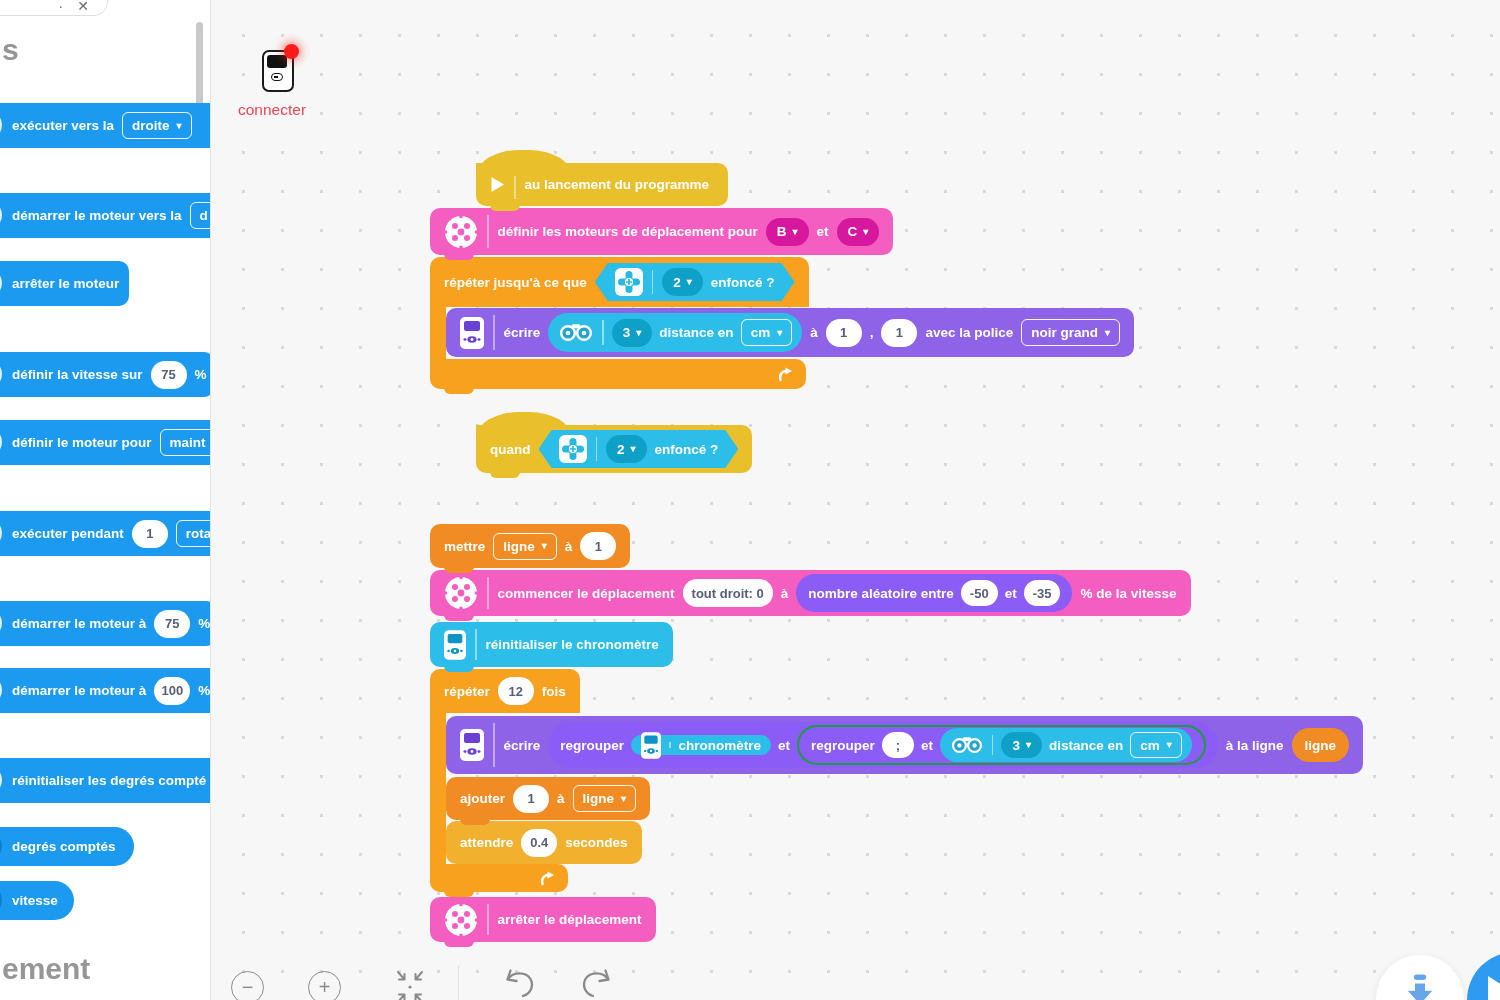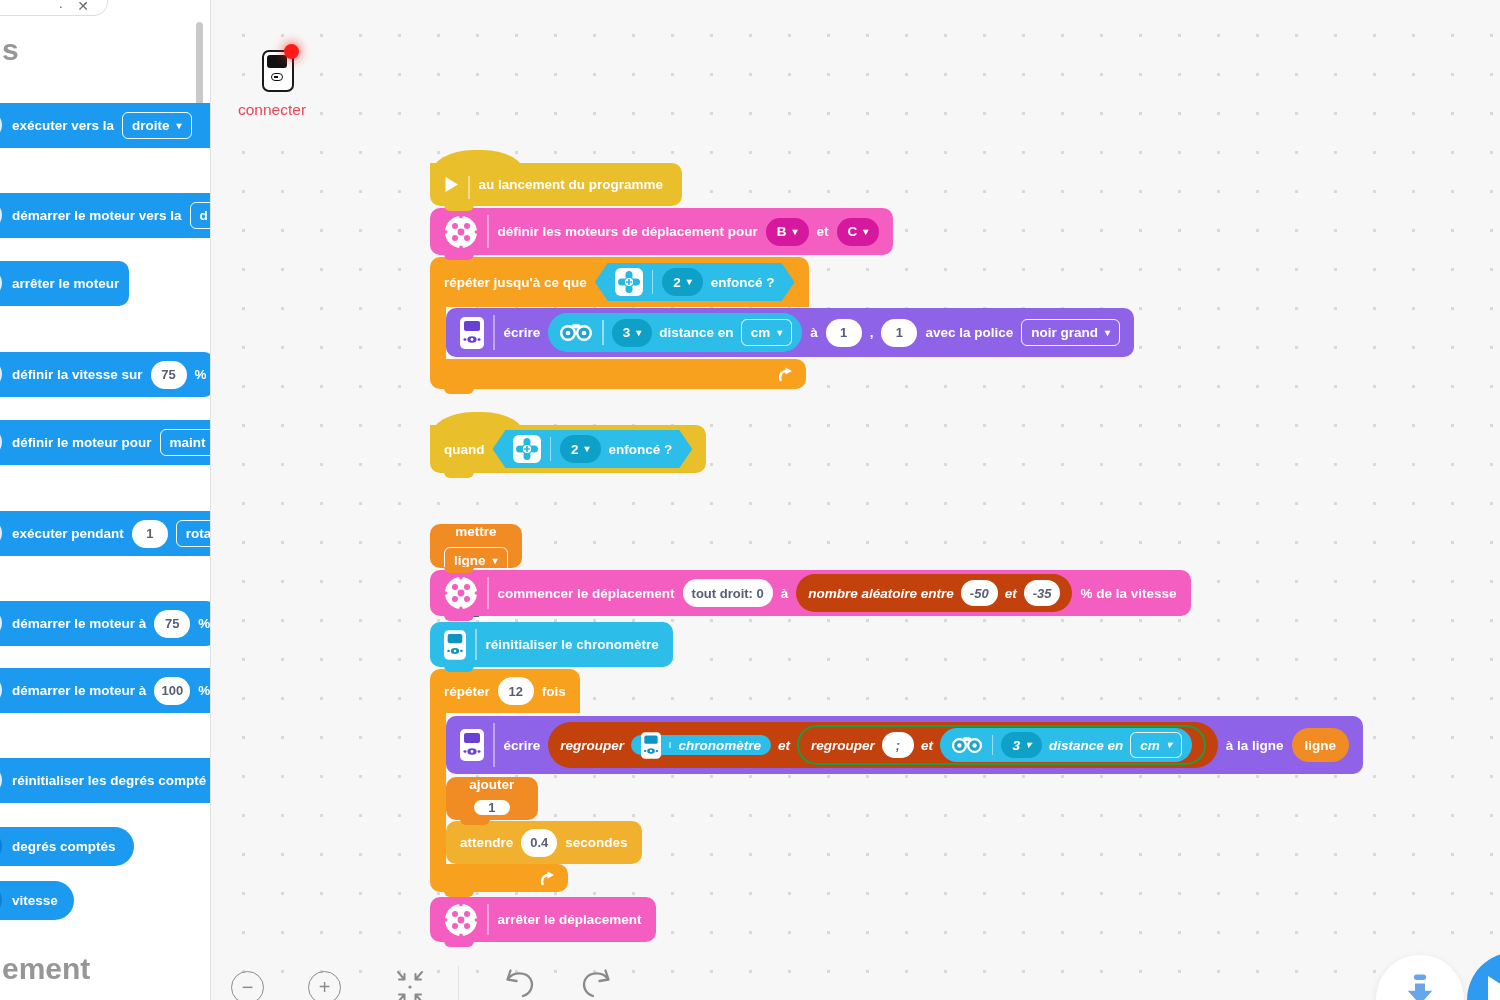--- a/index.html
+++ b/index.html
@@ -42,26 +42,26 @@
   .pill-dd { border-radius:999px; height:28px; padding:0 11px; display:inline-flex;
     align-items:center; gap:6px; color:#fff; }
   .line-dd { border:1.6px solid rgba(255,255,255,.95); border-radius:6px; height:27px;
     padding:12px 9px; display:inline-flex; align-items:center; gap:7px; color:#fff; }
   .dd::after { content:"▾"; font-size:10px; line-height:1; }
   .hex { height:38px; display:inline-flex; align-items:center; gap:8px; padding:0 20px;
     background:#2cbee8;
     clip-path:polygon(13px 0, calc(100% - 13px) 0, 100% 50%, calc(100% - 13px) 100%, 13px 100%, 0 50%); }
   .rep { border-radius:999px; display:inline-flex; align-items:center; gap:7px; }
   .cyan-rep { background:#2cbee8; height:39px; padding:0 10px; }
-  .green-rep { background:#c2410c; height:46px; padding:0 12px;font-style:italic; }
+  .green-rep { background:#8b5cf6; height:46px; padding:0 12px; }
   .icon { display:inline-flex; align-items:center; flex:none; }
 
-  .c-yellow { background-color:#e9bf2b; }
+  .c-yellow { background-color:#e9bf2b;margin-left:46px; }
   .c-orange { background-color:#f7a11f; }
-  .c-var    { background-color:#f18c25;flex-direction:column; }
+  .c-var    { background-color:#f18c25; }
   .c-wait   { background-color:#f1b02d;align-items:center; }
   .c-pink   { background-color:#f45ec1; }
   .c-purple { background-color:#8f63e8; }
   .c-cyan   { background-color:#2cbee8; }
   .arm { position:absolute; width:16px; }
   .loopbot { position:absolute; height:30px; border-radius:0 10px 10px 10px;
     display:flex; align-items:center; justify-content:flex-end; padding:0 12px; }
 
   
   #wintab { position:absolute; left:-14px; top:-26px; width:122px; height:42px;

